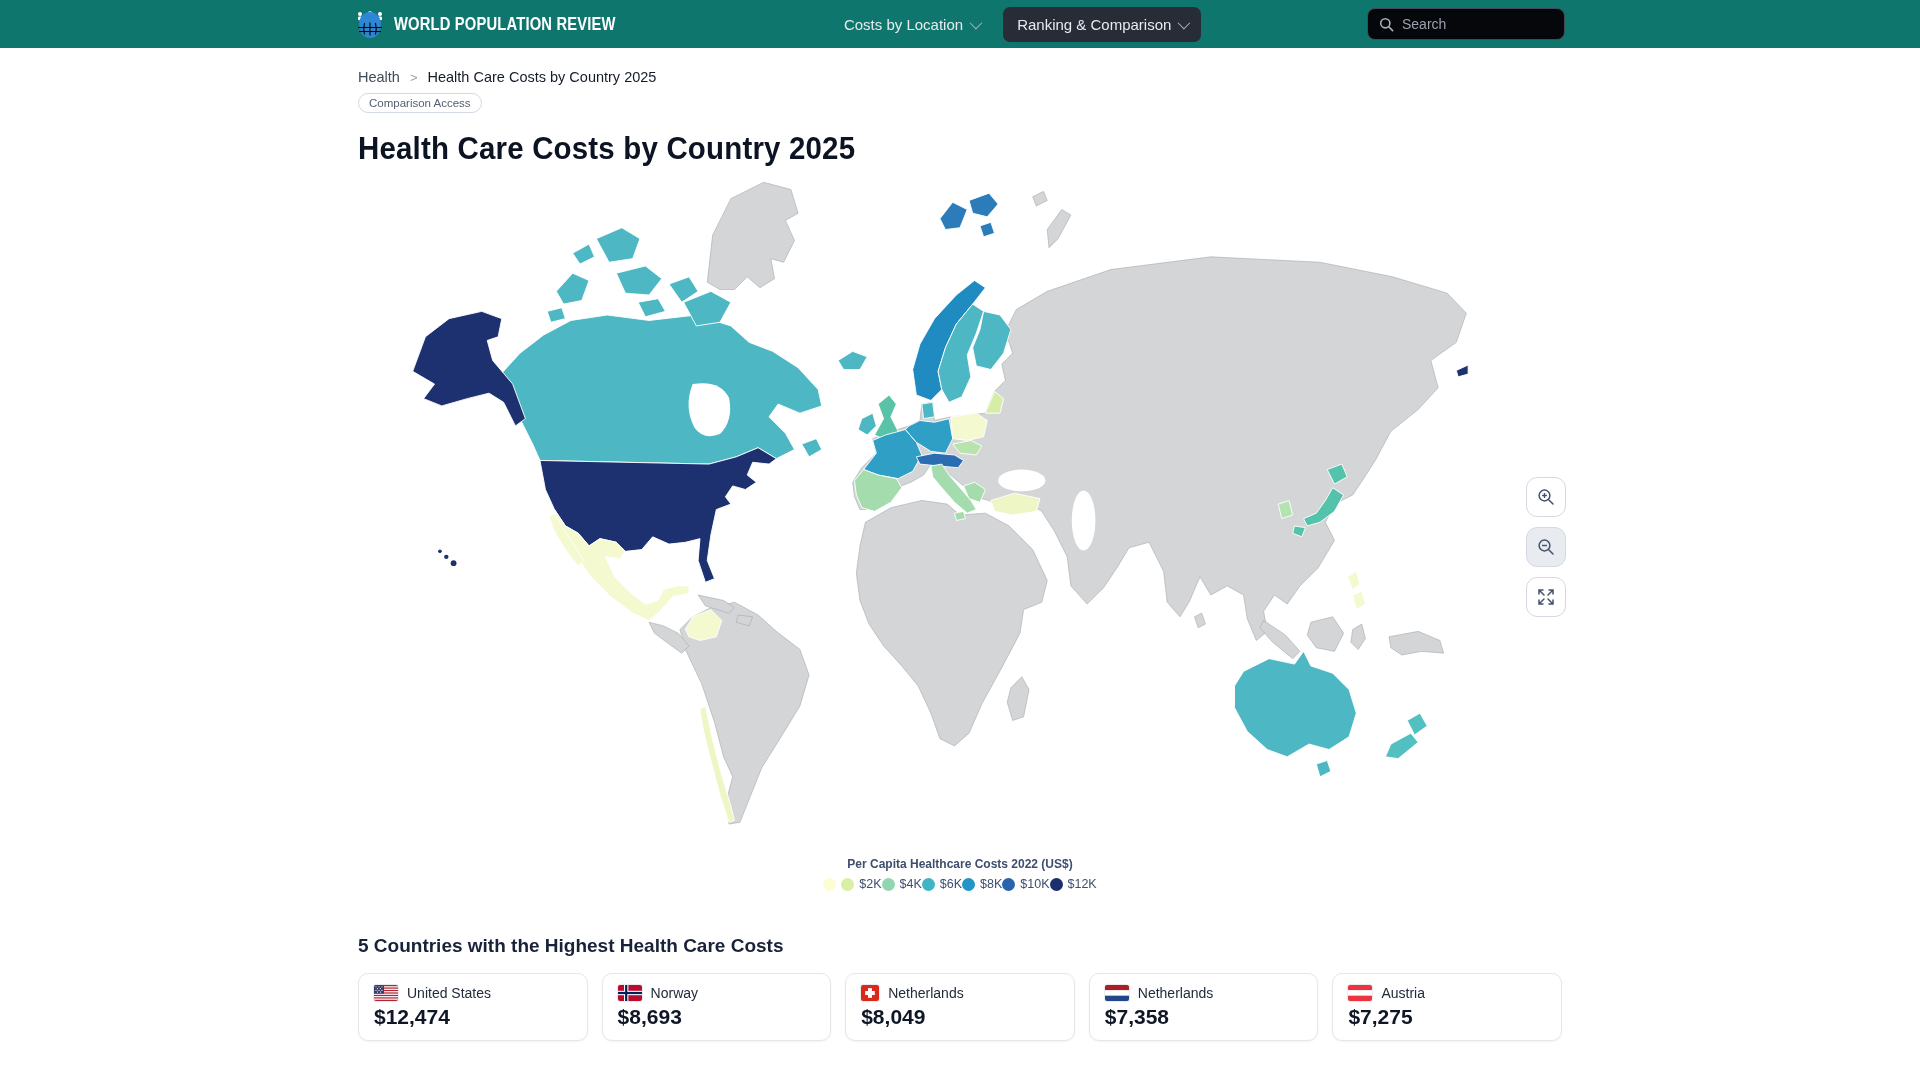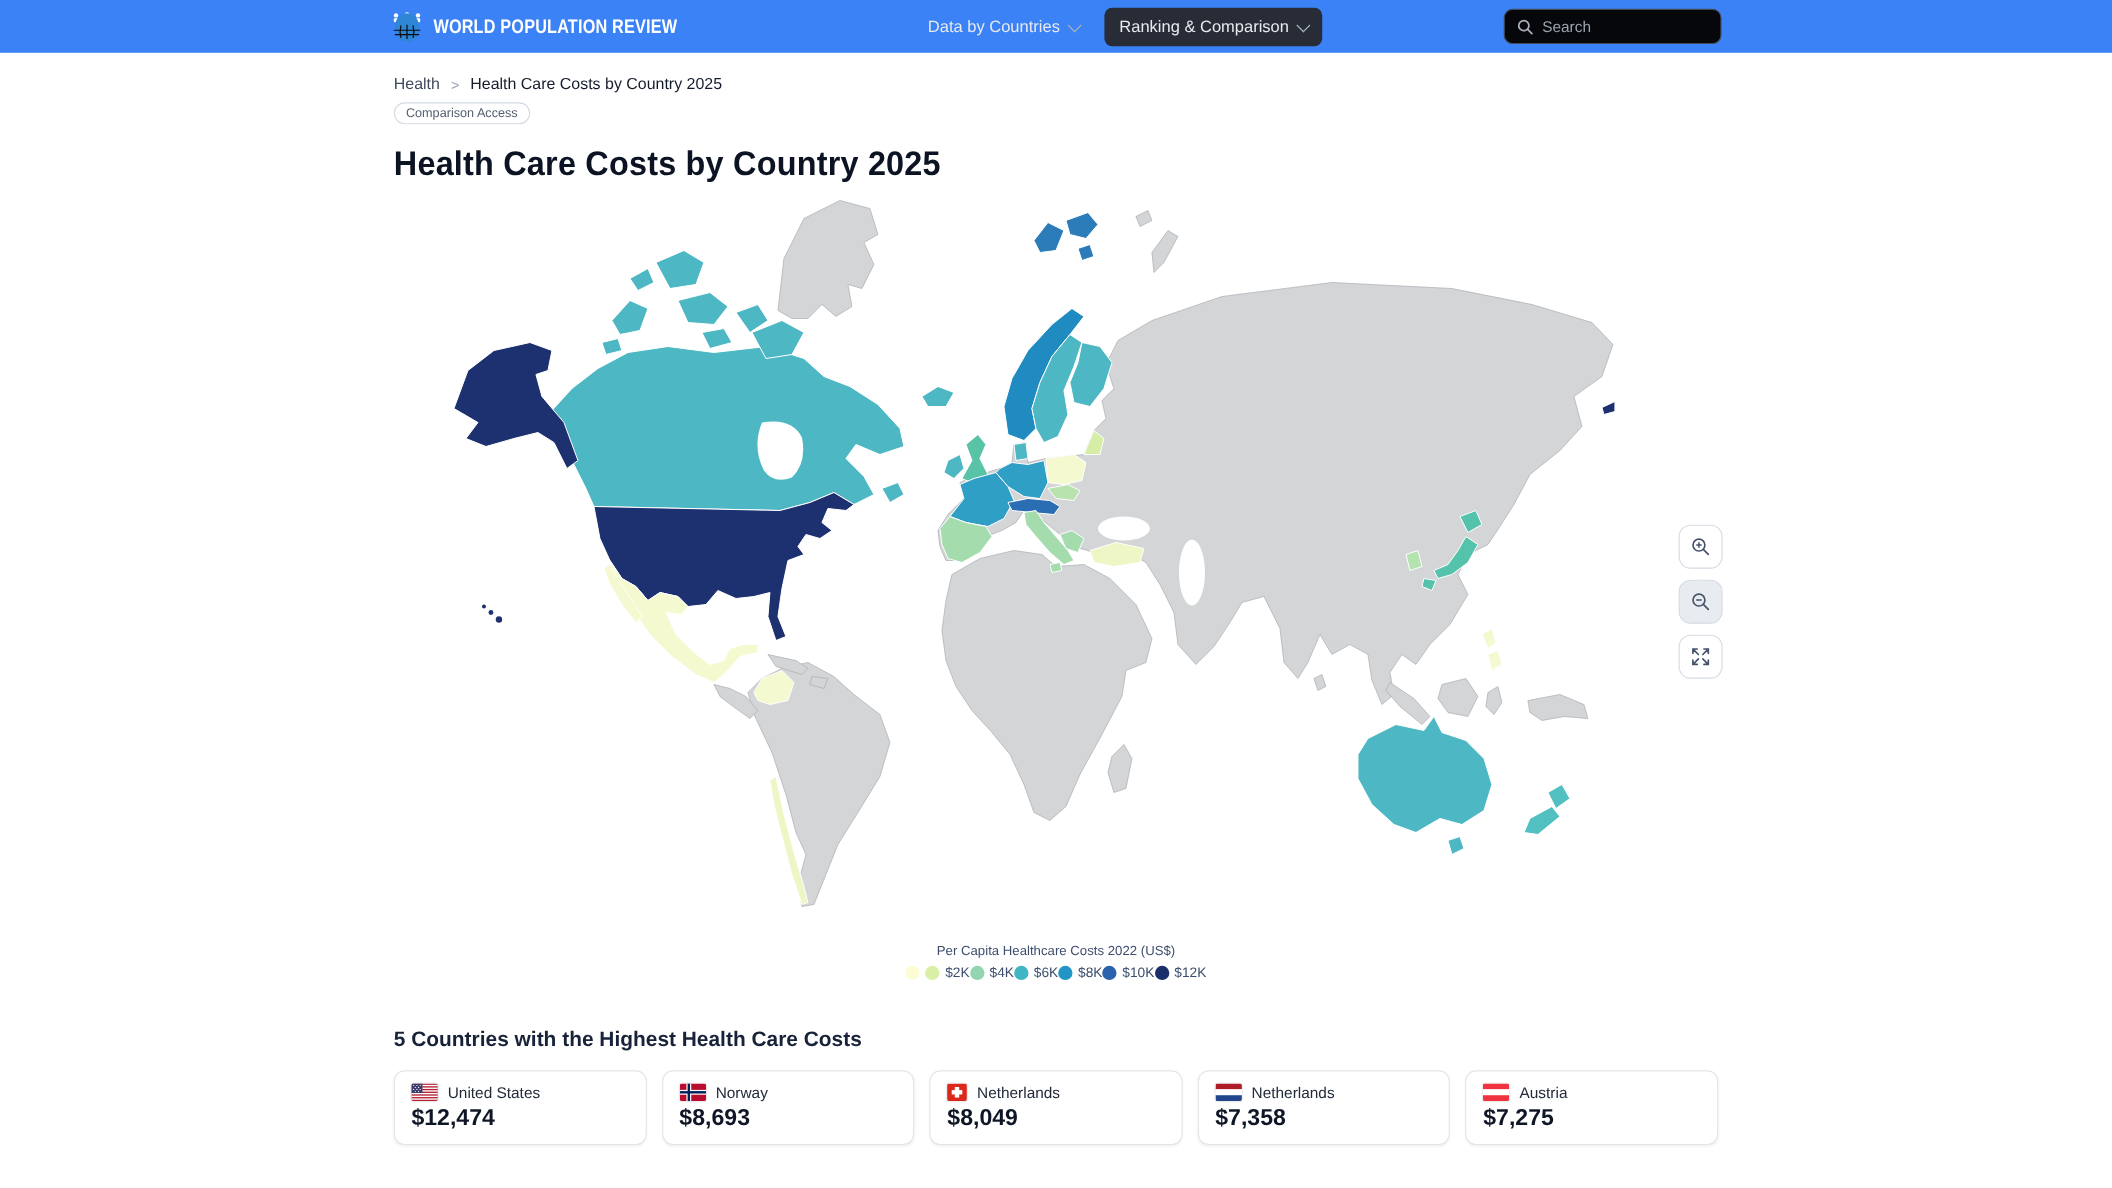--- a/index.html
+++ b/index.html
@@ -1,19 +1,19 @@
 <!DOCTYPE html>
 <html><head>
 <meta charset="utf-8">
 <style>
   * { margin:0; padding:0; box-sizing:border-box; }
   html,body { width:1920px; height:1080px; background:#fff; font-family:"Liberation Sans",sans-serif; overflow:hidden; }
 
   
-  .topbar { height:48px; background:#3b82f6; display:flex; align-items:center; }
+  .topbar { height:48px; background:#0f766e; display:flex; align-items:center; }
   .topbar-inner { width:1210px; margin:0 auto; display:flex; align-items:center; justify-content:space-between; }
   .brand { display:flex; align-items:center; gap:9px; cursor:pointer; }
   .brand-title { color:#fff; font-weight:700; font-size:18px; letter-spacing:.2px; transform:scaleX(.82); transform-origin:left center; white-space:nowrap; }
   .nav-group { display:flex; align-items:center; gap:10px; }
   .nav-item { color:#e8eaee; font-size:15px; padding:9px 14px; border-radius:7px; display:flex; align-items:center; gap:7px; cursor:pointer; white-space:nowrap; }
   .nav-item.active { background:#272c37; }
   .chev { width:9px; height:9px; border-right:1.6px solid #aab1bc; border-bottom:1.6px solid #aab1bc; transform:rotate(45deg) translateY(-2px); }
   .searchbox { display:flex; align-items:center; gap:8px; width:198px; height:32px; border:1px solid #434b59; border-radius:8px; padding:0 11px; background:#06070a; }
   .searchbox input { background:transparent; border:none; outline:none; color:#d7dbe2; font-size:14px; width:140px; font-family:"Liberation Sans",sans-serif; }
   .searchbox input::placeholder { color:#9aa2ae; }
@@ -27,21 +27,21 @@
   .tag-pill { display:inline-block; margin-top:8px; font-size:11.5px; color:#556072; border:1px solid #d4dae2; border-radius:999px; padding:3px 10px; background:#fff; }
   h1.page-title { margin-top:18px; font-size:31px; font-weight:700; color:#0c1322; letter-spacing:.2px; transform:scaleX(.95); transform-origin:left center; }
 
   
   .map-wrap { position:relative; margin-top:8px; height:726px; }
   .map-svg { display:block; }
   .map-controls { position:absolute; top:302px; right:-4px; display:flex; flex-direction:column; gap:10px; }
   .map-btn { width:40px; height:40px; background:#fff; border:1.5px solid #d4dae2; border-radius:11px; display:flex; align-items:center; justify-content:center; cursor:pointer; }
   .map-btn.dim { background:#e8ebf0; }
   .legend { margin-top:2px; text-align:center; }
-  .legend-title { font-size:12px; color:#3d4e6e; font-weight:400; }
+  .legend-title { font-size:12px; color:#3d4e6e; font-weight:700; }
   .legend-row { margin-top:6px; display:flex; justify-content:center; align-items:center; gap:0; }
   .legend-item { display:flex; align-items:center; gap:5px; }
   .legend-swatch { width:13px; height:13px; border-radius:50%; display:inline-block; }
   .legend-label { font-size:12.5px; color:#3d4e6e; }
 
   
   .section-heading { margin-top:34px; font-size:19px; font-weight:600; color:#182339; }
   .cards-row { margin-top:16px; display:flex; gap:14px; }
   .country-card { width:250px; height:68px; background:#fff; border:1px solid #e3e7ec; border-radius:10px; padding:11px 15px; box-shadow:0 1px 2px rgba(15,23,42,.05); }
   .card-top { display:flex; align-items:center; gap:9px; }
@@ -78,21 +78,21 @@
           <path d="M15,12.5 L15,25.5"></path>
             <path d="M9.5,13 Q8,19 9.5,24.5"></path>
             <path d="M20.5,13 Q22,19 20.5,24.5"></path>
         </g>
       </svg>
       <span class="brand-title">WORLD POPULATION REVIEW</span>
     </div>
 
     <div class="nav-group">
       <div class="nav-item">
-        <span>Data by Countries</span>
+        <span>Costs by Location</span>
           <span class="chev"></span>
       </div>
       <div class="nav-item active">
         <span>Ranking &amp; Comparison</span>
           <span class="chev"></span>
       </div>
     </div>
 
     <div class="searchbox">
       <svg width="15" height="15" viewBox="0 0 15 15">

